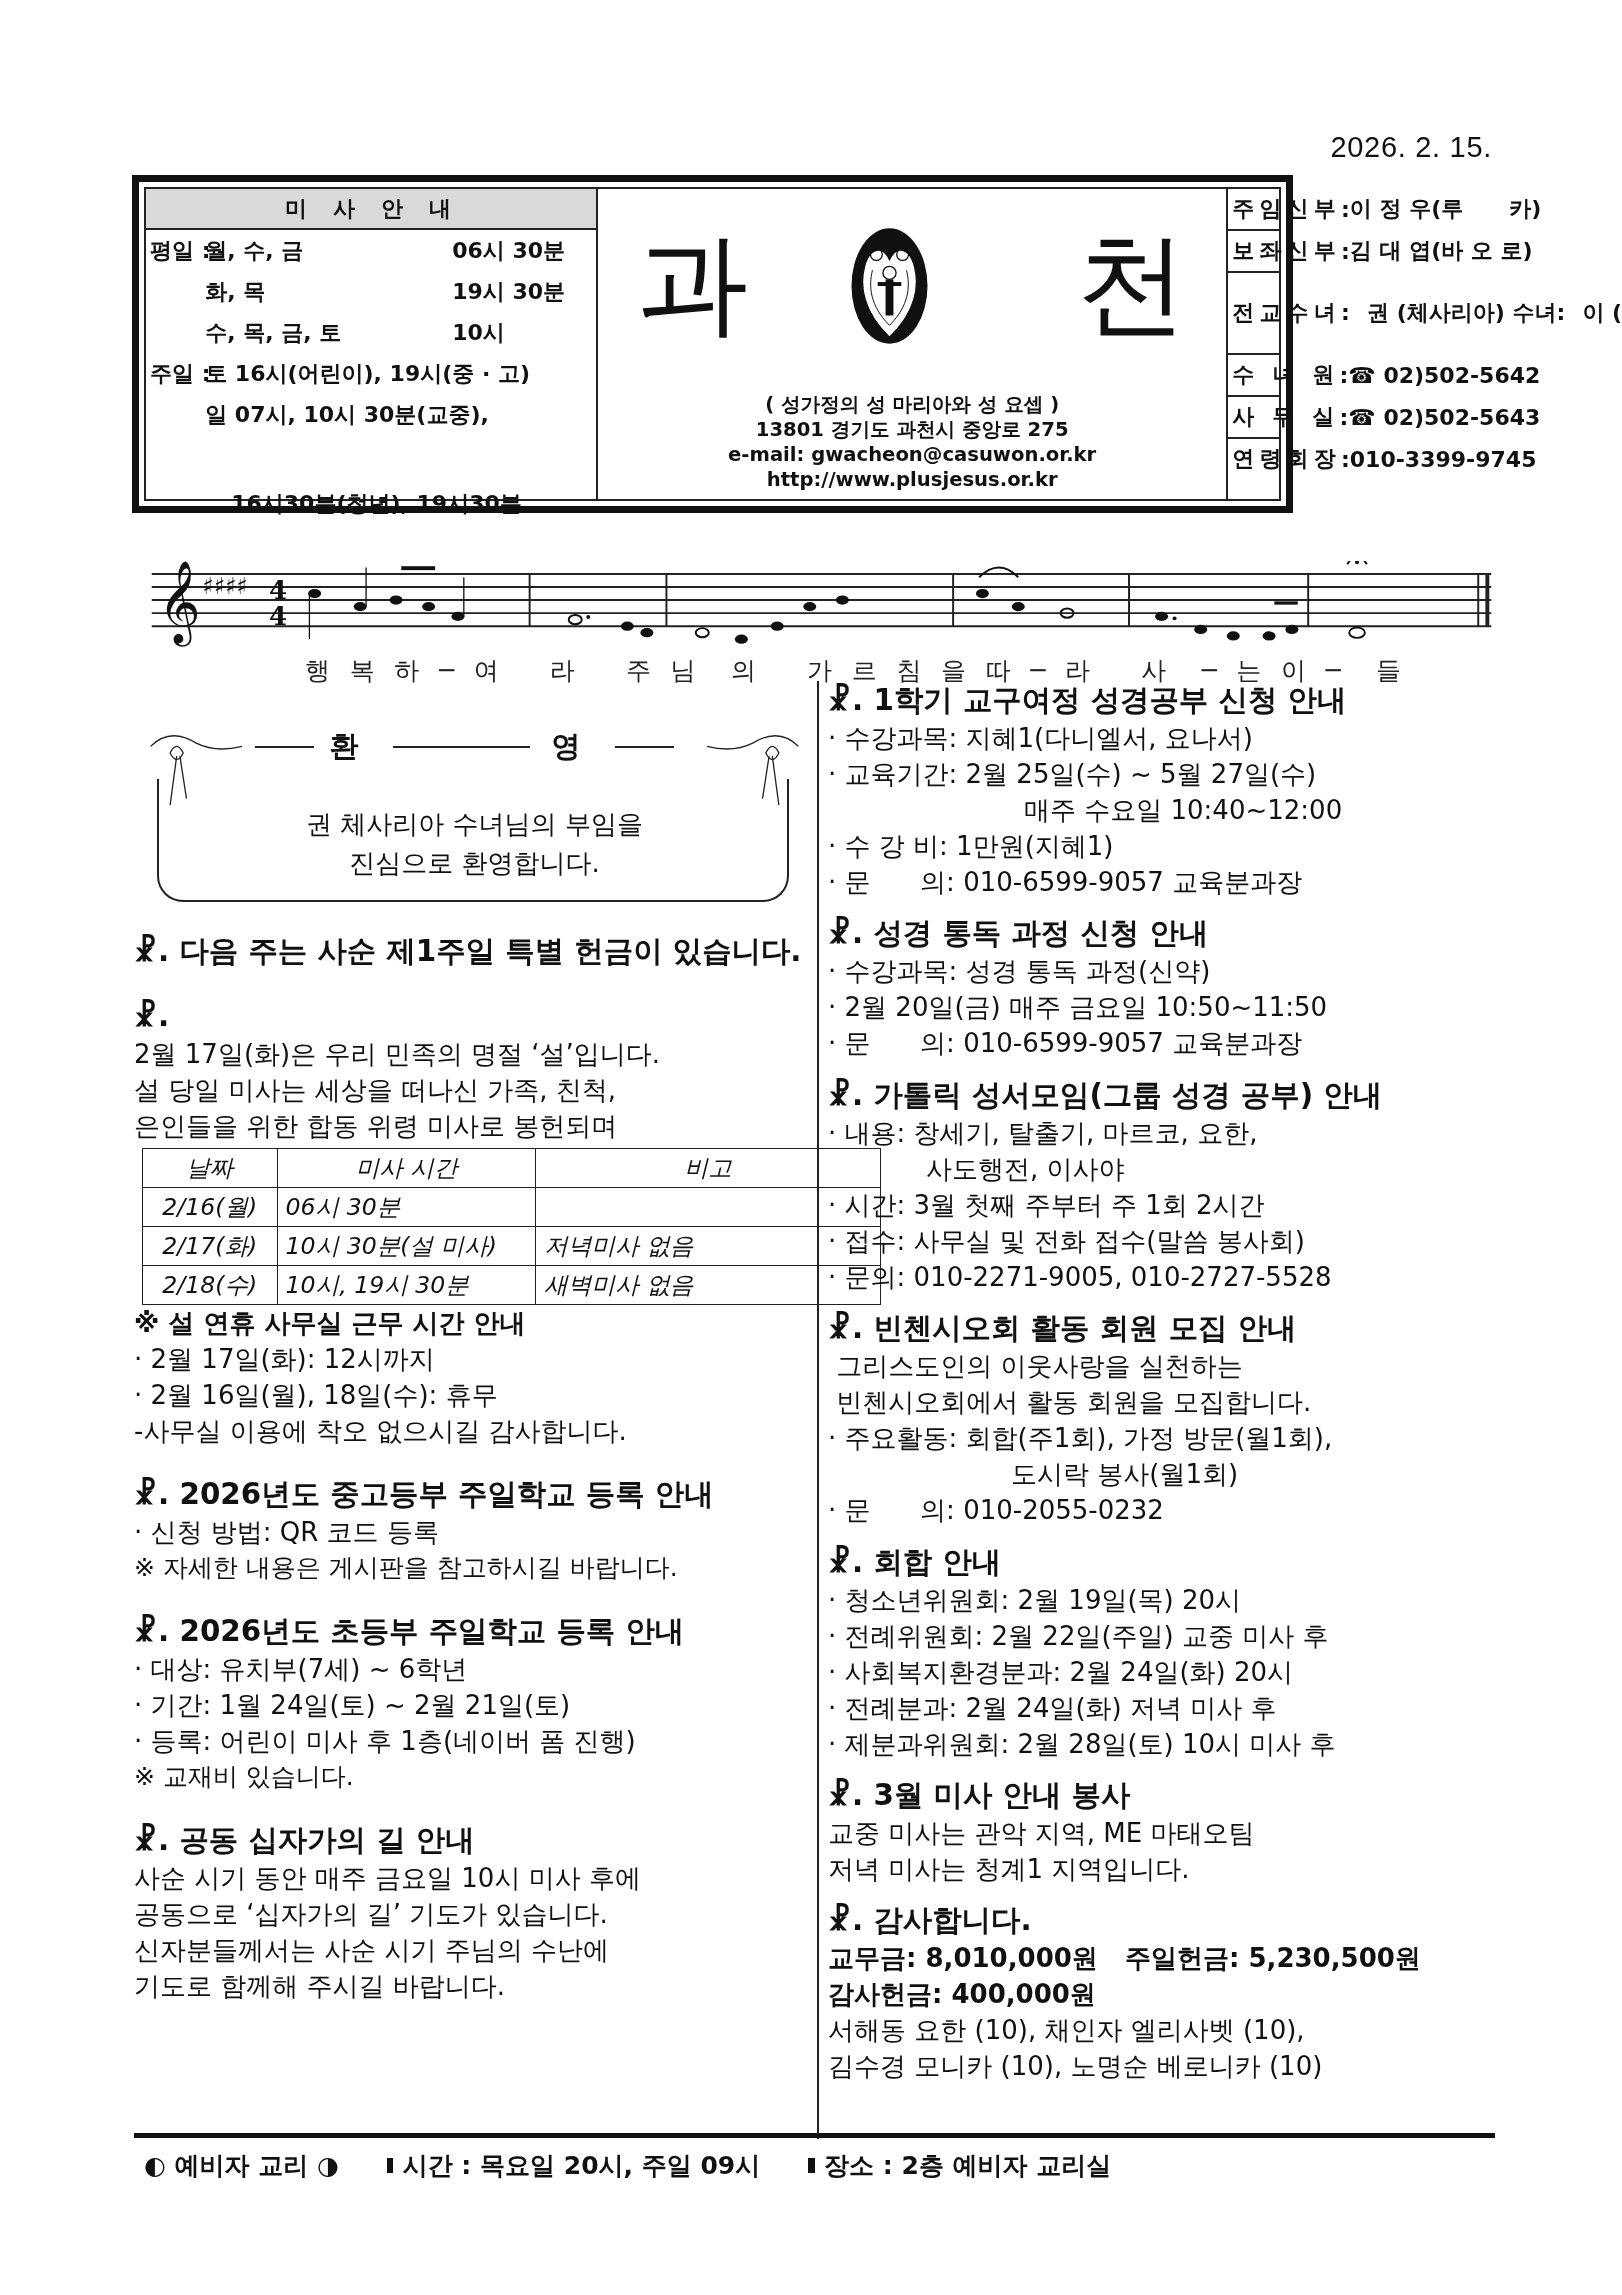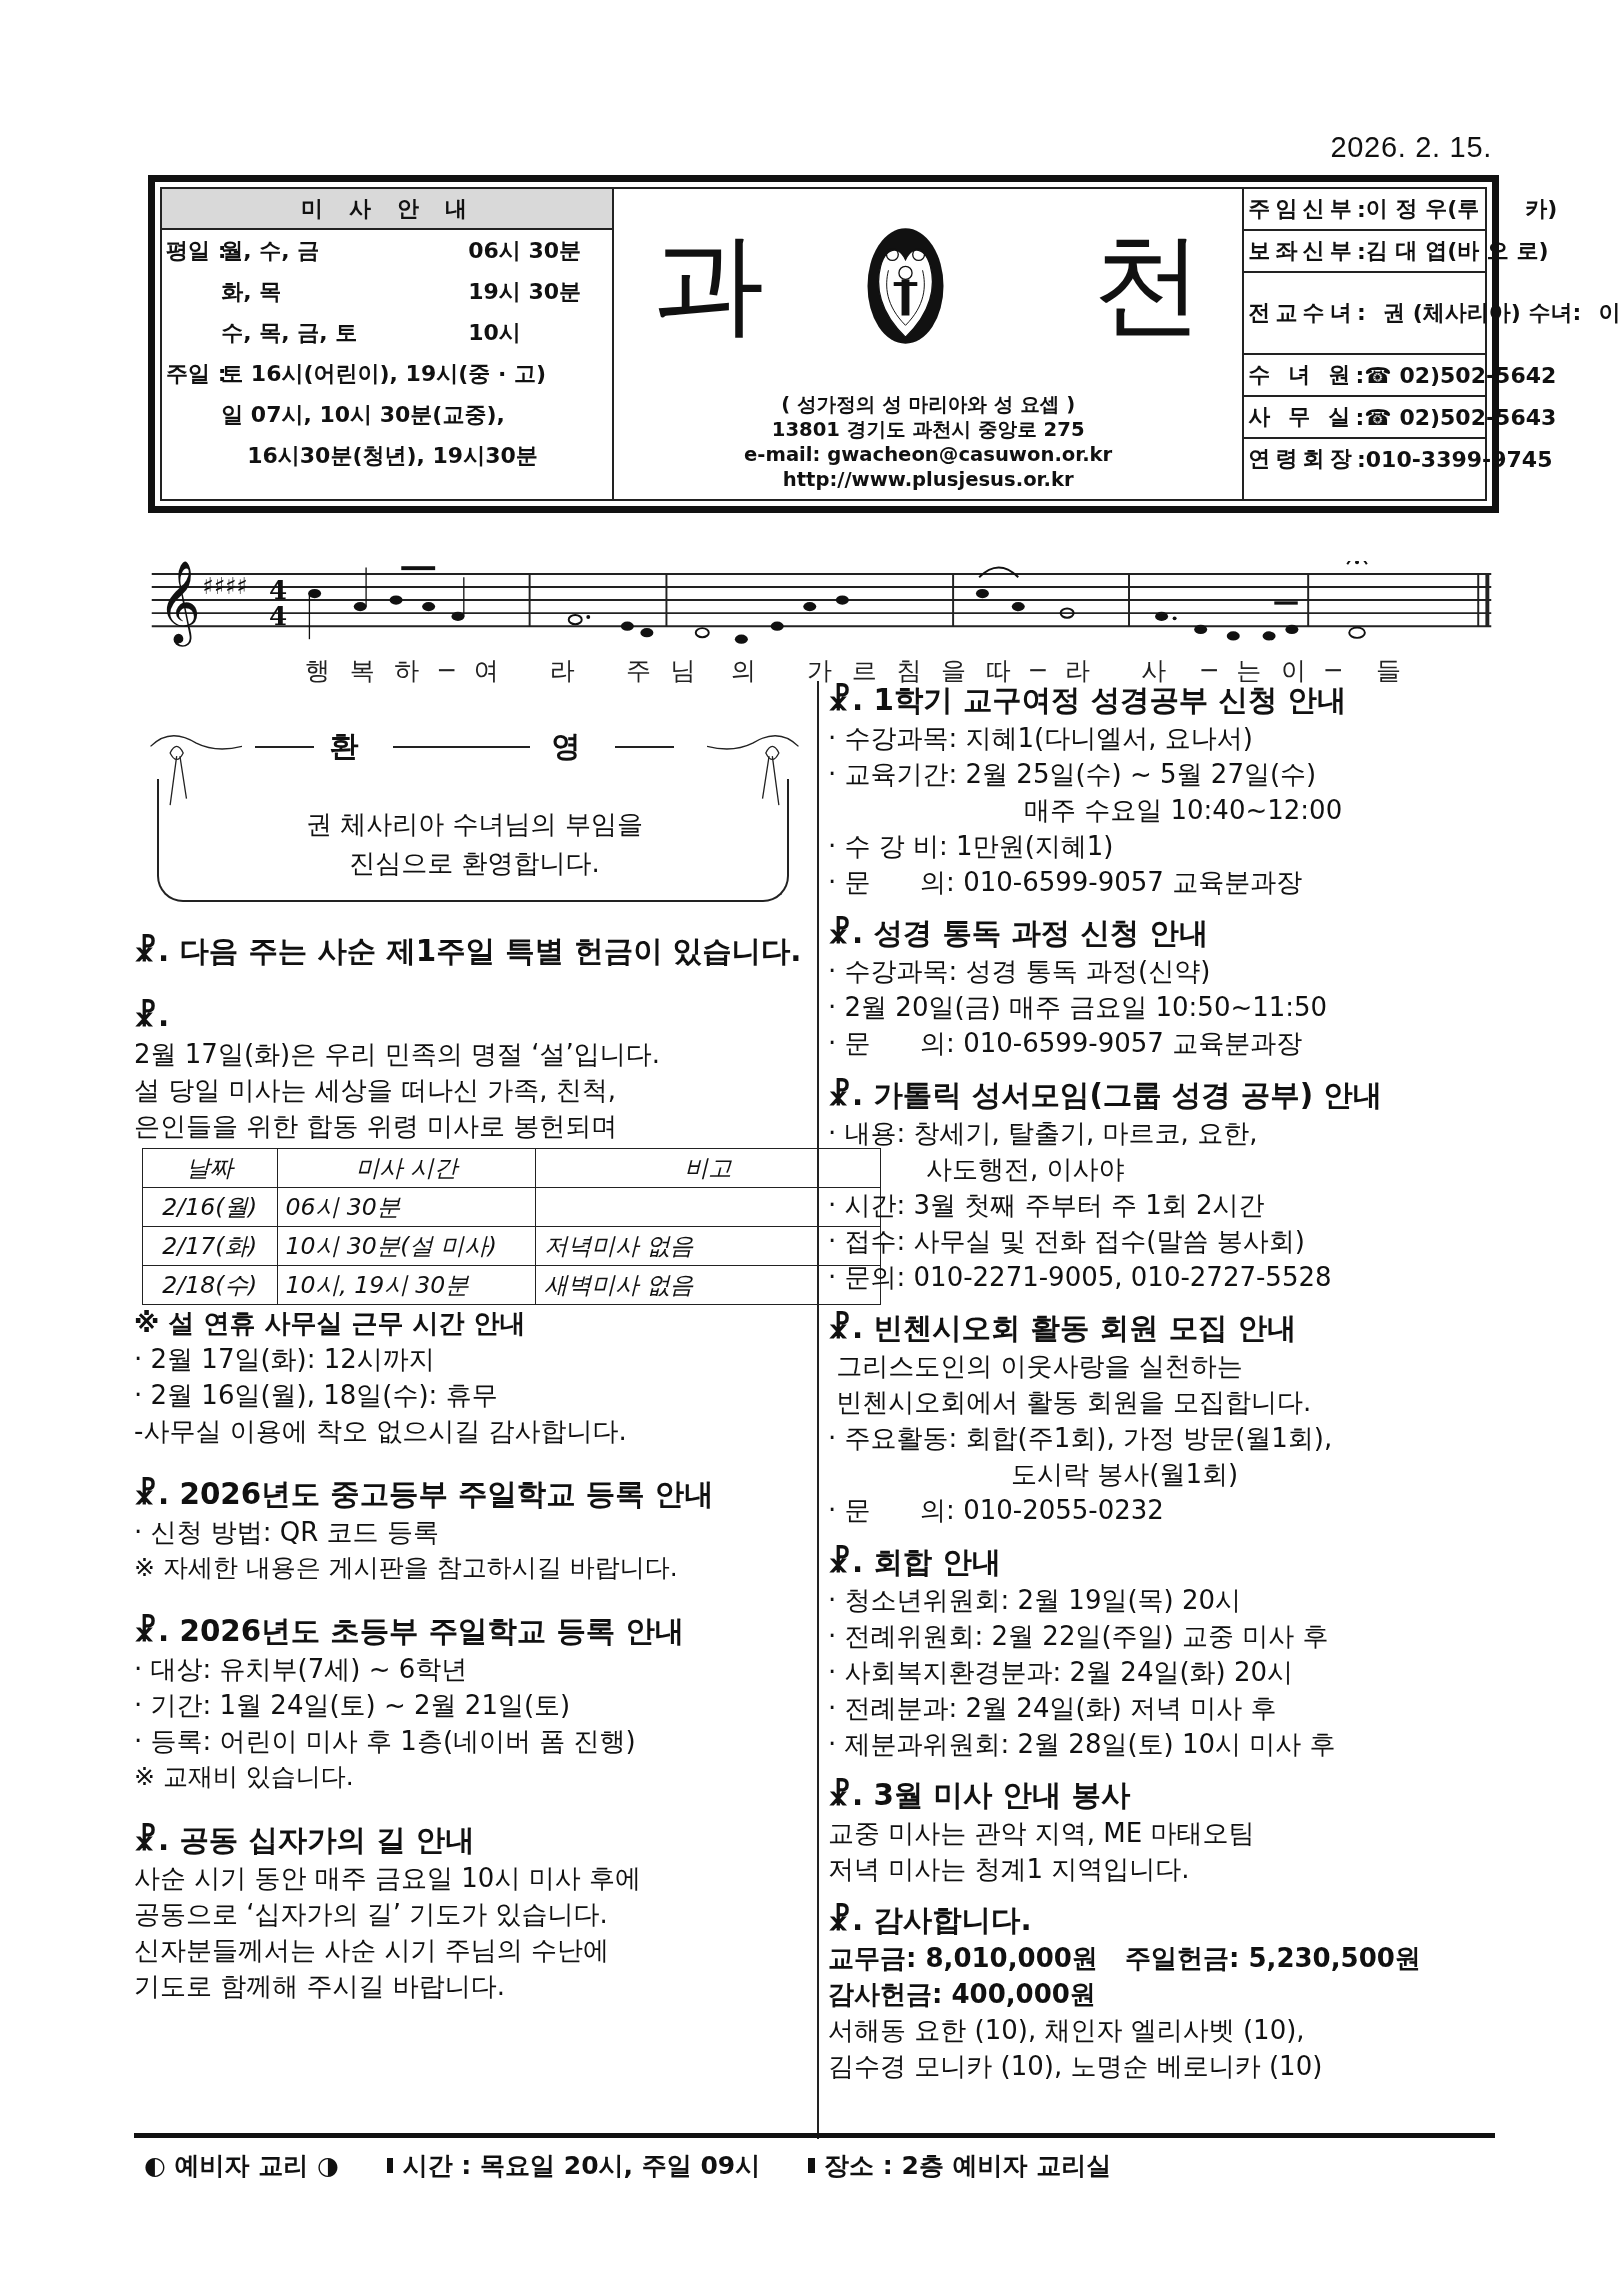--- a/index.html
+++ b/index.html
@@ -3,29 +3,29 @@
 <meta charset="utf-8">
 <style>
   html, body { margin: 0; padding: 0; background: #ffffff; }
   body { width: 1623px; height: 2295px; position: relative; overflow: hidden; color: #111; font-family: "DejaVu Sans", sans-serif; }
   .abs { position: absolute; }
 
   
   .date { right: 131px; top: 131px; font-size: 29px; font-family: "Liberation Sans", sans-serif; letter-spacing: 0.7px; }
 
   
-  .hbox { left: 148px; top: 175px; width: 1351px; height: 338px; border: 7.9px solid #111; box-sizing: border-box; }
+  .hbox { left: 132px; top: 175px; width: 1161px; height: 338px; border: 7.9px solid #111; box-sizing: border-box; }
   .hbox-inner { position: absolute; left: 5.2px; top: 5.2px; right: 5.2px; bottom: 5.2px; border: 2px solid #222; }
   .mass { position: absolute; left: 0; top: 0; width: 450px; bottom: 0; border-right: 2px solid #222; }
   .mass-title { height: 39px; background: #d9d9d9; border-bottom: 2px solid #222; display: flex; align-items: center; justify-content: center; font-weight: bold; font-size: 22px; letter-spacing: 26px; padding-left: 19.6px; }
   .mass-row { position: relative; height: 41px; font-weight: bold; font-size: 22px; font-family: "DejaVu Sans", sans-serif; line-height: 41px; white-space: nowrap; }
   .mass-row .lbl { position: absolute; left: 3.9px; }
   .mass-row .days { position: absolute; left: 59px; }
   .mass-row .time { position: absolute; left: 306px; }
-  .mass-row .full2 { position: absolute; left: 85px; }
+  .mass-row .full2 { position: absolute; left: 85px; margin-top: 48px; }
 
   .center { position: absolute; left: 452px; top: 0; width: 628px; bottom: 0; border-right: 2px solid #222; text-align: center; }
   .title-ga { position: absolute; left: 39px; top: 39px; font-size: 111px; font-family: "DejaVu Sans", sans-serif; font-weight: normal; line-height: 1; }
   .title-cheon { position: absolute; right: 39px; top: 39px; font-size: 111px; font-family: "DejaVu Sans", sans-serif; line-height: 1; }
   .logo { position: absolute; left: 252px; top: 38px; width: 79px; height: 118px; }
   .center-info { position: absolute; left: 0; right: 0; top: 203px; font-weight: bold; font-size: 19.6px; line-height: 25px; font-family: "DejaVu Sans", sans-serif; }
 
   .staff { position: absolute; left: 1082px; top: 0; right: 0; bottom: 0; }
   .staff-row { display: flex; align-items: center; border-bottom: 2px solid #222; height: 40px; font-weight: bold; font-size: 22px; white-space: nowrap; }
   .staff-row:last-child { border-bottom: none; align-items: center; }

